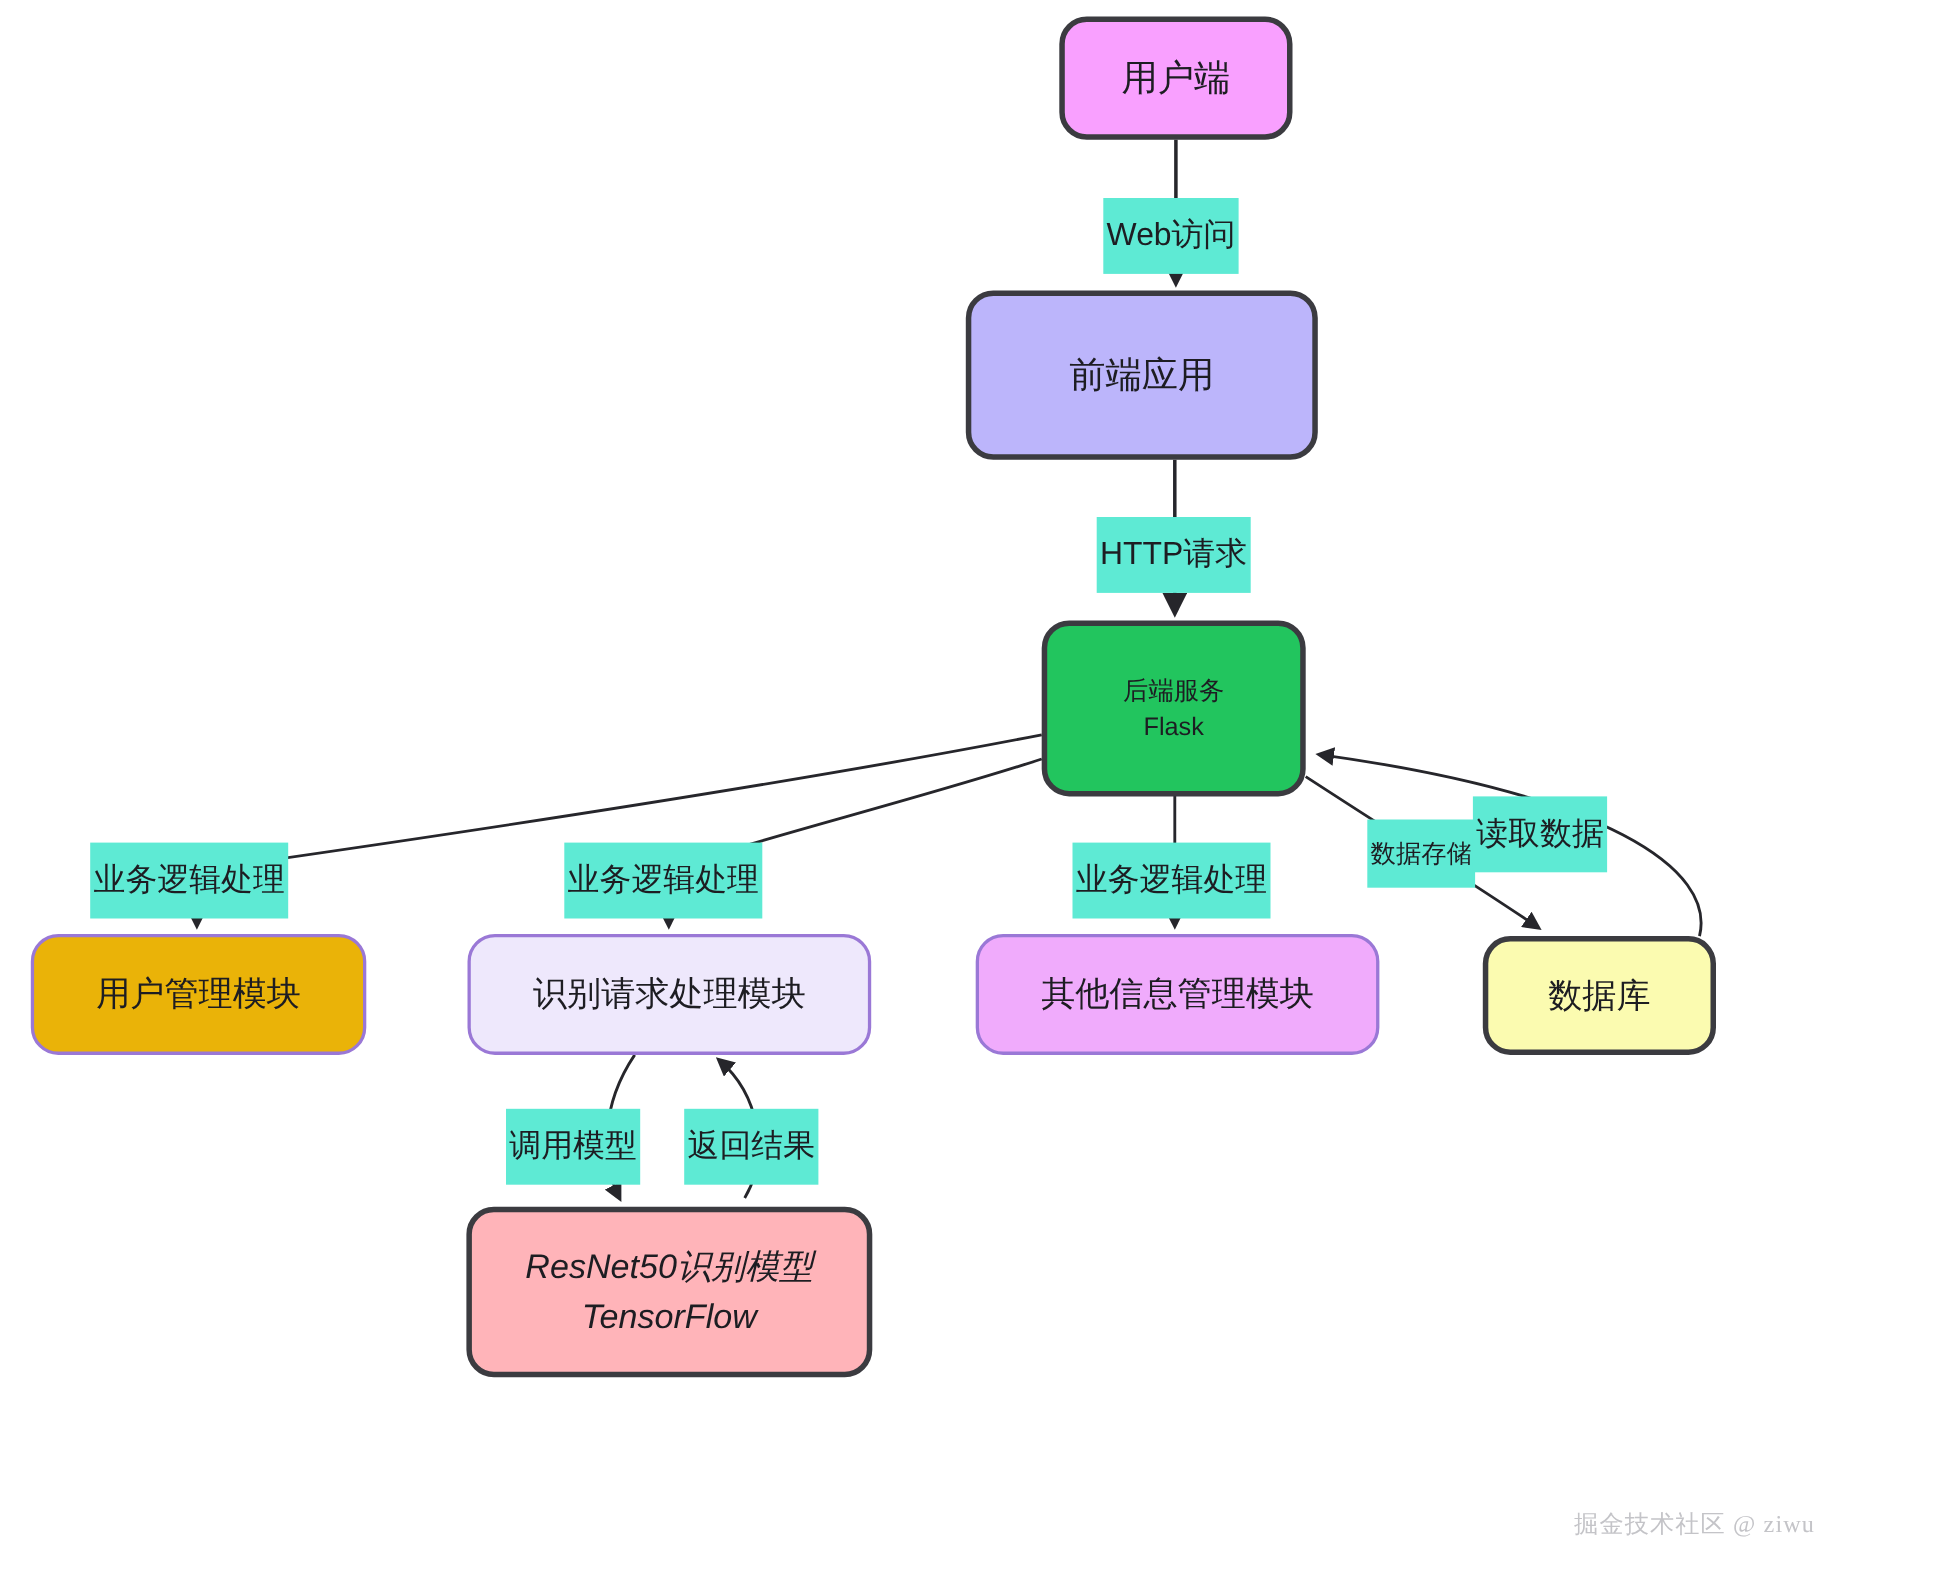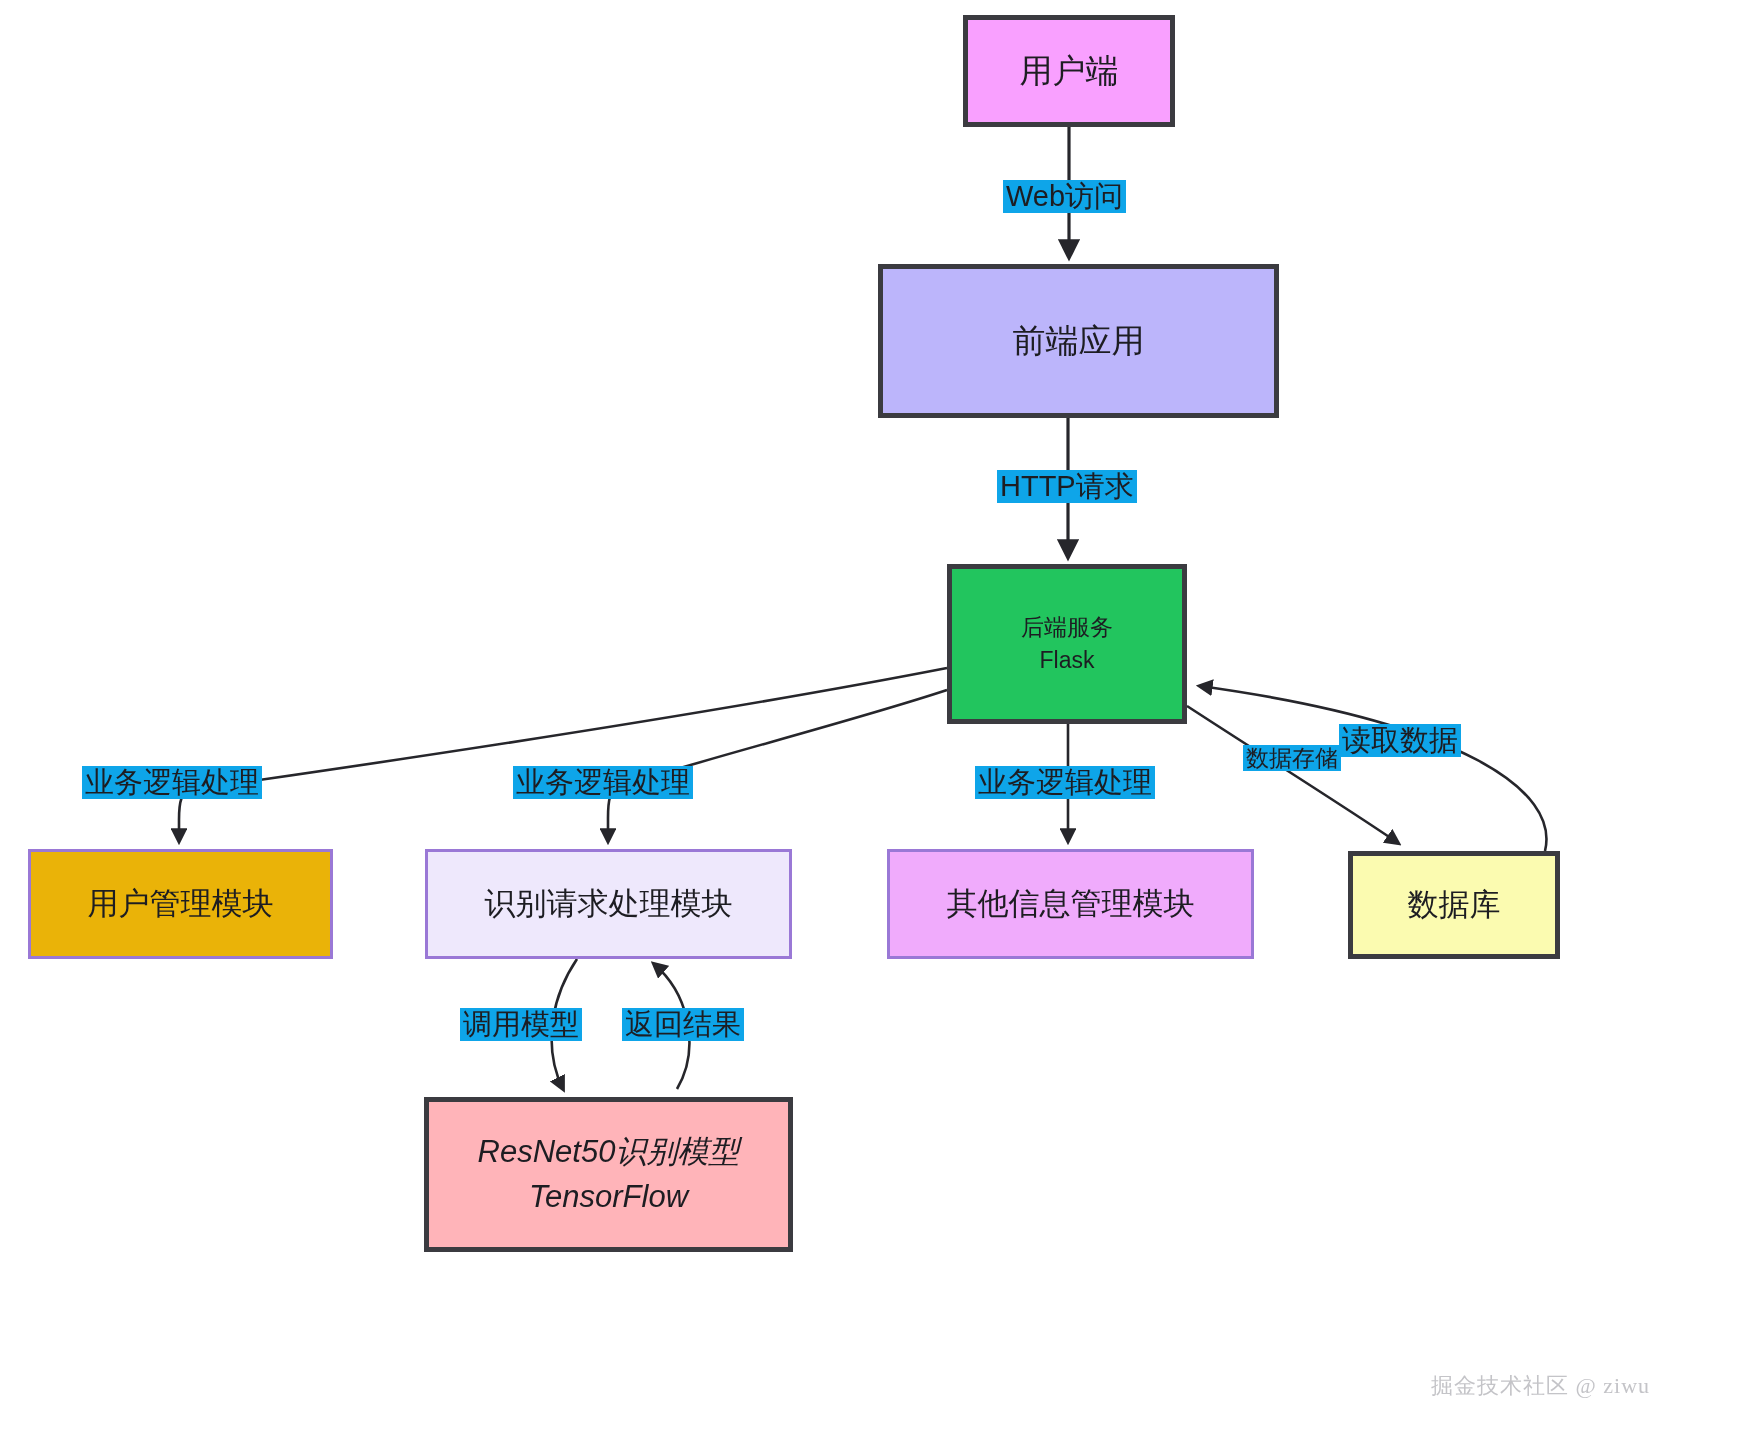--- a/index.html
+++ b/index.html
@@ -25,32 +25,33 @@
   .node-box {
     position: absolute;
     box-sizing: border-box;
     display: flex;
     flex-direction: column;
     align-items: center;
     justify-content: center;
     text-align: center;
     color: #1d1d22;
     line-height: 1.42;
+    border-radius: 25px;
   }
   .node-line {
     display: block;
     white-space: nowrap;
   }
   .edge-label {
     position: absolute;
-    background: #0ea5e9;
+    background: #5eead4;
     color: #1d1d22;
     white-space: nowrap;
     line-height: 1.15;
-    padding: 0 3px;
+    padding: 18px 3px;
     box-sizing: border-box;
   }
   .watermark {
     position: absolute;
     color: #c4c4c8;
     white-space: nowrap;
     font-family: "Liberation Serif", "DejaVu Serif", serif;
     letter-spacing: 1px;
   }
 </style>
@@ -88,21 +89,21 @@
       <path stroke-width="2.6" d="M 577 959 C 546 1005 546 1055 563 1089" marker-end="url(#arrowthin)"></path>
 
       <path stroke-width="2.6" d="M 677 1089 C 700 1050 690 995 654 964" marker-end="url(#arrowthin)"></path>
     </g>
   </svg>
 
   <div class="node-box" style="left: 963px; top: 15px; width: 212px; height: 112px; background: rgb(249, 160, 255); border: 5px solid rgb(59, 59, 64); font-size: 33px;">
     <span class="node-line">用户端</span>
   </div>
 
-  <div class="node-box" style="left: 878px; top: 264px; width: 401px; height: 154px; background: rgb(188, 181, 251); border: 5px solid rgb(59, 59, 64); font-size: 33px;">
+  <div class="node-box" style="left: 878px; top: 264px; width: 320px; height: 154px; background: rgb(188, 181, 251); border: 5px solid rgb(59, 59, 64); font-size: 33px;">
     <span class="node-line">前端应用</span>
   </div>
 
   <div class="node-box" style="left: 947px; top: 564px; width: 240px; height: 160px; background: #22c55e; border: 5px solid rgb(59, 59, 64); font-size: 23px;">
     <span class="node-line">后端服务</span>
     <span class="node-line">Flask</span>
   </div>
 
   <div class="node-box" style="left: 28px; top: 849px; width: 305px; height: 110px; background: #eab308; border: 3px solid rgb(154, 120, 214); font-size: 31px;">
     <span class="node-line">用户管理模块</span>

